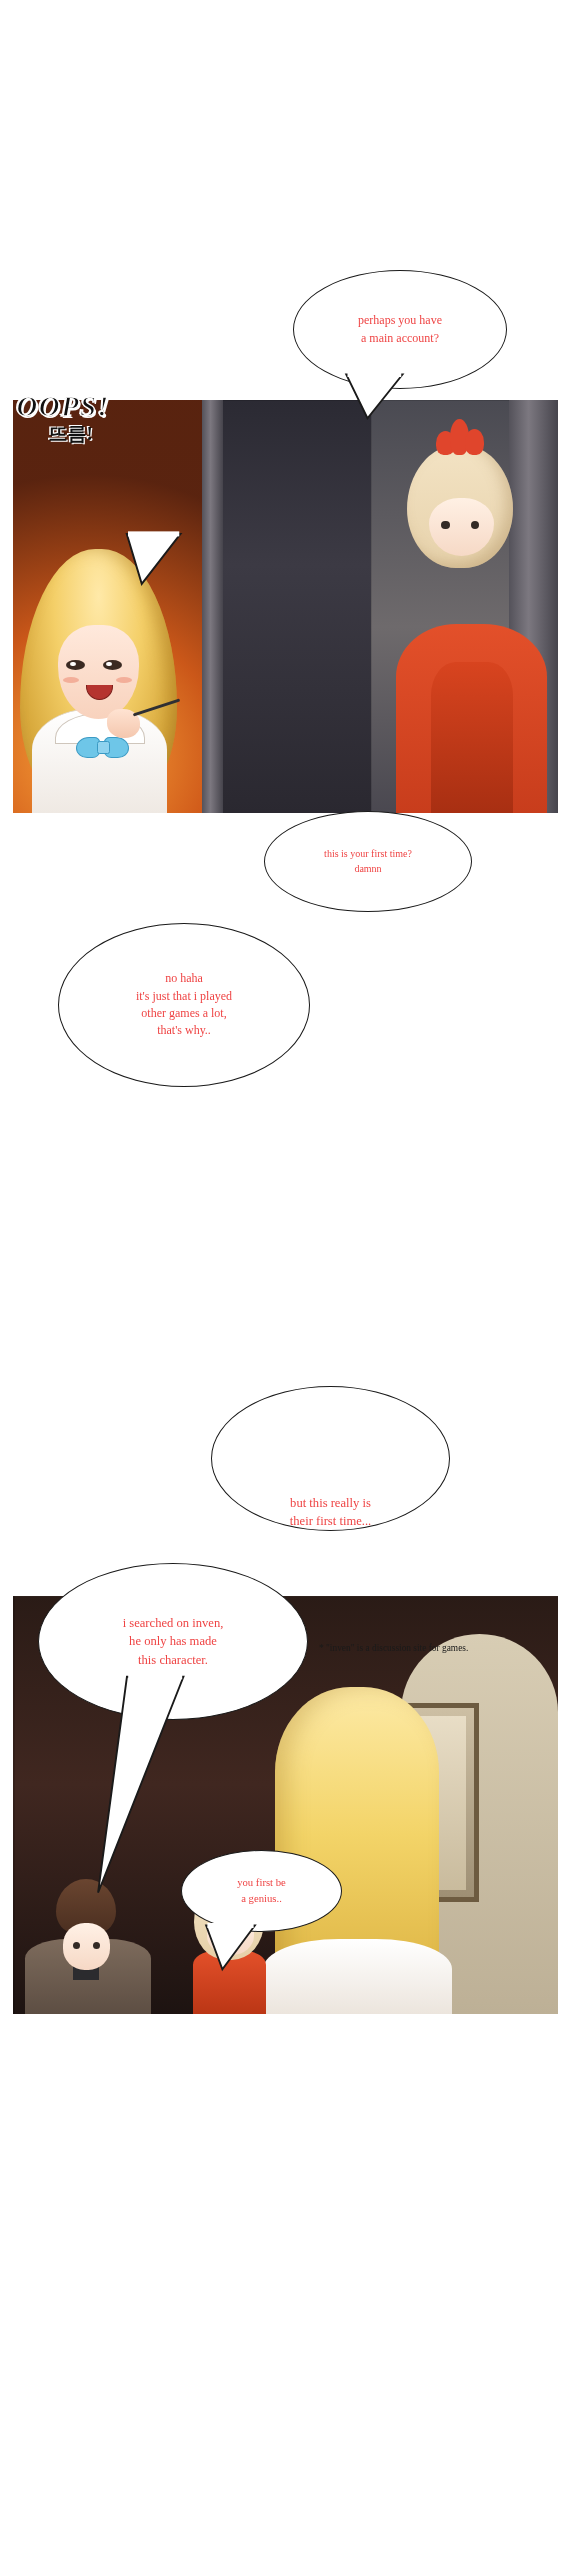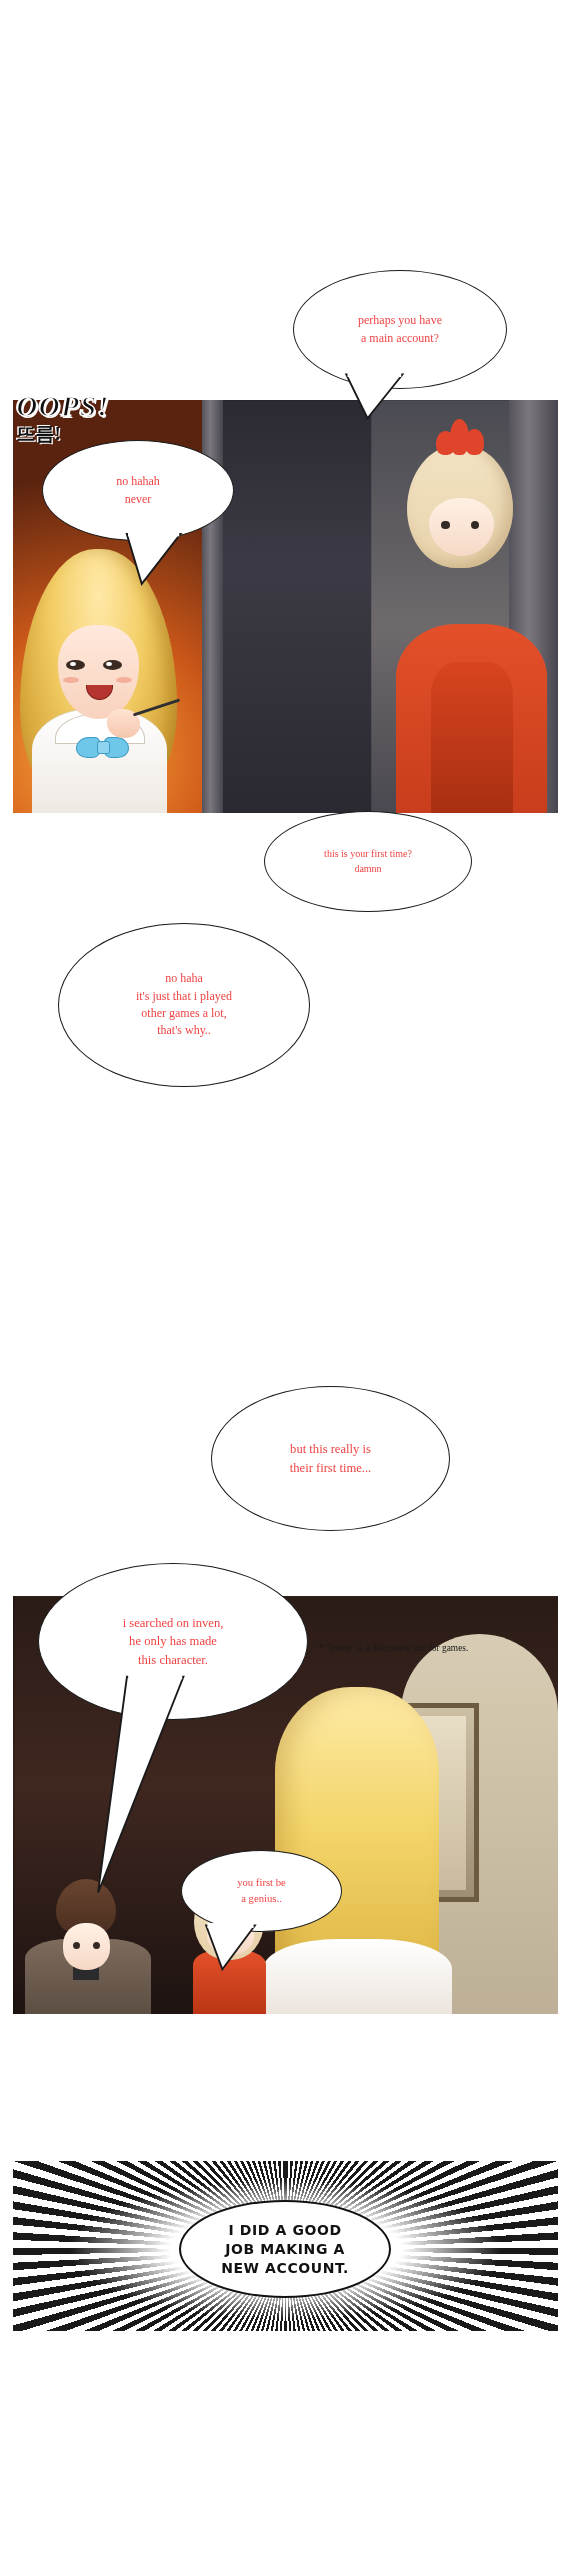--- a/index.html
+++ b/index.html
@@ -307,20 +307,21 @@
     font-family: Liberation Serif, serif;
   }
   .sfx .en {
     font-size: 29px; font-weight: bold; font-style: italic; color: #111;
     -webkit-text-stroke: 1.3px #fff; text-shadow: 1.9px 1.9px 0 #fff, -1.3px -1.3px 0 #fff;
     letter-spacing: 1.3px;
   }
   .sfx .kr {
     font-size: 19px; font-weight: bold; color: #111; margin-top: -2.5px;
     text-shadow: 1.3px 1.3px 0 #fff, -1.3px -1.3px 0 #fff;
+    margin-left: 32px;
   }
 
   
   .footnote {
     position: absolute; z-index: 70;
     font-family: "Liberation Serif", serif;
     font-size: 9.4px; color: #1a1a1a;
   }
 
   
@@ -388,38 +389,34 @@
   </svg>
   <div class="bubble" id="b1" style="left:293px; top:270px; width:214px; height:119px;">
     <div class="btxt" style="font-size:12px">perhaps you have
 a main account?</div>
   </div>
 
   <svg class="tail" style="left:123px; top:531px; width:75px; height:57px;" viewBox="0 0 120 90">
     <polygon points="6,4 92,4 30,84" fill="#ffffff" stroke="#1a1a1a" stroke-width="3"></polygon>
     <rect x="8" y="0" width="82" height="8" fill="#ffffff"></rect>
   </svg>
-  <div class="bubble" id="b2" style="left:42px; top:440px; width:192px; height:101px;">
-    <div class="btxt" style="font-size:12px">no hahah
-never</div>
-  </div>
 
   <div class="bubble" id="b3" style="left:264px; top:811px; width:208px; height:101px;">
     <div class="btxt" style="font-size:10px">this is your first time?
 damnn</div>
   </div>
 
   <div class="bubble" id="b4" style="left:58px; top:923px; width:252px; height:164px;">
     <div class="btxt" style="font-size:12px">no haha
 it's just that i played
 other games a lot,
 that's why..</div>
   </div>
 
-  <div class="bubble" id="b5" style="left:211px; top:1386px; width:239px; height:145px;">
+  <div class="bubble" id="b5" style="left:211px; top:1386px; width:239px; height:145px;align-items:flex-end;">
     <div class="btxt" style="font-size:12.6px">but this really is
 their first time...</div>
   </div>
 
   <svg class="tail" style="left:83px; top:1673px; width:113px; height:226px;" viewBox="0 0 180 360">
     <polygon points="70,6 160,6 24,350" fill="#ffffff" stroke="#1a1a1a" stroke-width="3"></polygon>
     <rect x="72" y="0" width="86" height="10" fill="#ffffff"></rect>
   </svg>
   <div class="bubble" id="b6" style="left:38px; top:1563px; width:270px; height:157px;align-items:center;">
     <div class="btxt" style="font-size:12.6px">i searched on inven,
@@ -466,24 +463,15 @@
 
   <svg class="tail" style="left:201px; top:1923px; width:69px; height:50px;" viewBox="0 0 110 80">
     <polygon points="8,4 86,4 34,74" fill="#ffffff" stroke="#1a1a1a" stroke-width="3"></polygon>
     <rect x="10" y="0" width="74" height="8" fill="#ffffff"></rect>
   </svg>
   <div class="bubble" id="b7" style="left:181px; top:1850px; width:161px; height:82px;">
     <div class="btxt" style="font-size:10.7px">you first be
 a genius..</div>
   </div>
 
-  <div class="panel" id="panel3">
-    <div class="burst"></div>
-    <div class="burst-mask"></div>
-    <div class="burst-bubble">
-      <div class="btxt">I DID A GOOD
-JOB MAKING A
-NEW ACCOUNT.</div>
-    </div>
-  </div>
 
 </div>
 
 
 </body></html>

